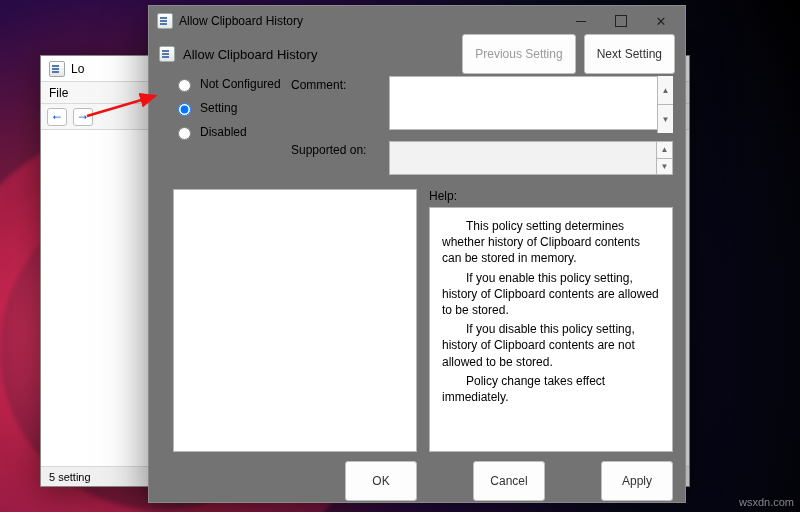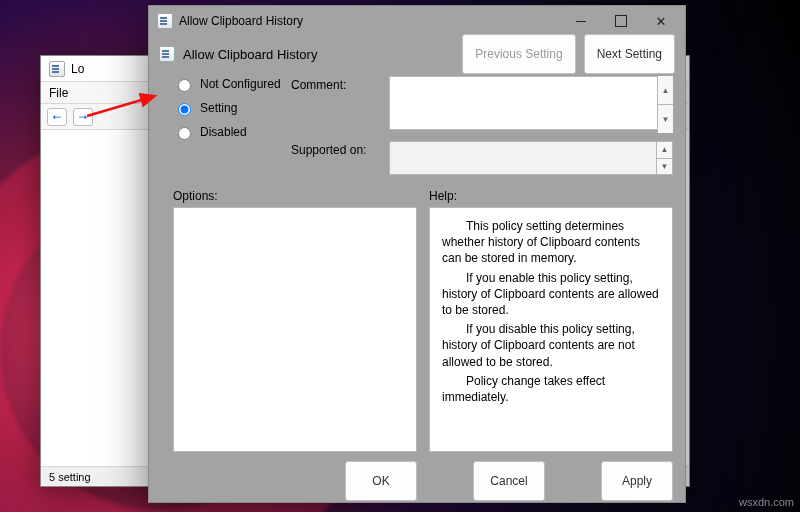--- a/index.html
+++ b/index.html
@@ -72,21 +72,21 @@
     writing-mode: horizontal-tb;
     background:#e9f2ff; border:1px solid #a8c6ee;
     padding:2px 4px; font-size:11px; color:#333;
   }
 
   
   .dlg {
     position:absolute;
     left:148px; top:5px;
     width:538px; height:498px;
-    background:#a3a3a3;
+    background:#737373;
     border:1px solid #8a8a8a;
     box-shadow: 0 10px 40px rgba(0,0,0,.5);
     display:flex; flex-direction:column;
   }
   .dlg-titlebar {
     height:30px; display:flex; align-items:center;
     padding:0 4px 0 8px;
   }
   .dlg-titlebar .title {
     flex:1; display:flex; align-items:center; gap:6px; font-size:12px;
@@ -245,21 +245,20 @@
       <div class="support-box">
         <div class="spin">
             <div>▲</div>
             <div>▼</div>
           </div>
       </div>
     </div>
 
     <div class="sections">
       <div class="section">
-        <div class="slabel">Options:</div>
         <div class="panel"></div>
       </div>
       <div class="section">
         <div class="slabel">Help:</div>
         <div class="panel">
           <p>This policy setting determines whether history of Clipboard contents can be stored in memory.</p>
           <p>If you enable this policy setting, history of Clipboard contents are allowed to be stored.</p>
           <p>If you disable this policy setting, history of Clipboard contents are not allowed to be stored.</p>
           <p>Policy change takes effect immediately.</p>
         </div>

